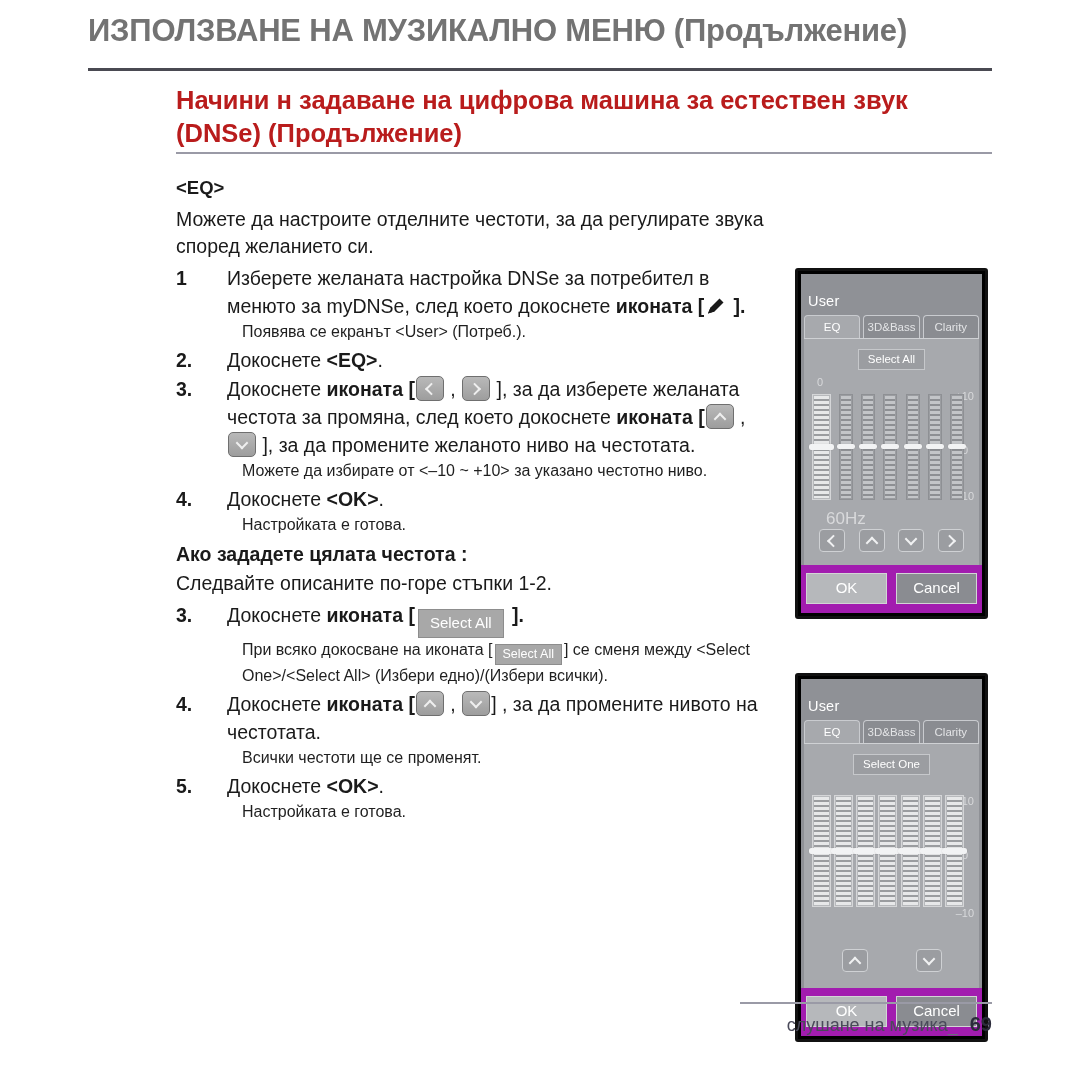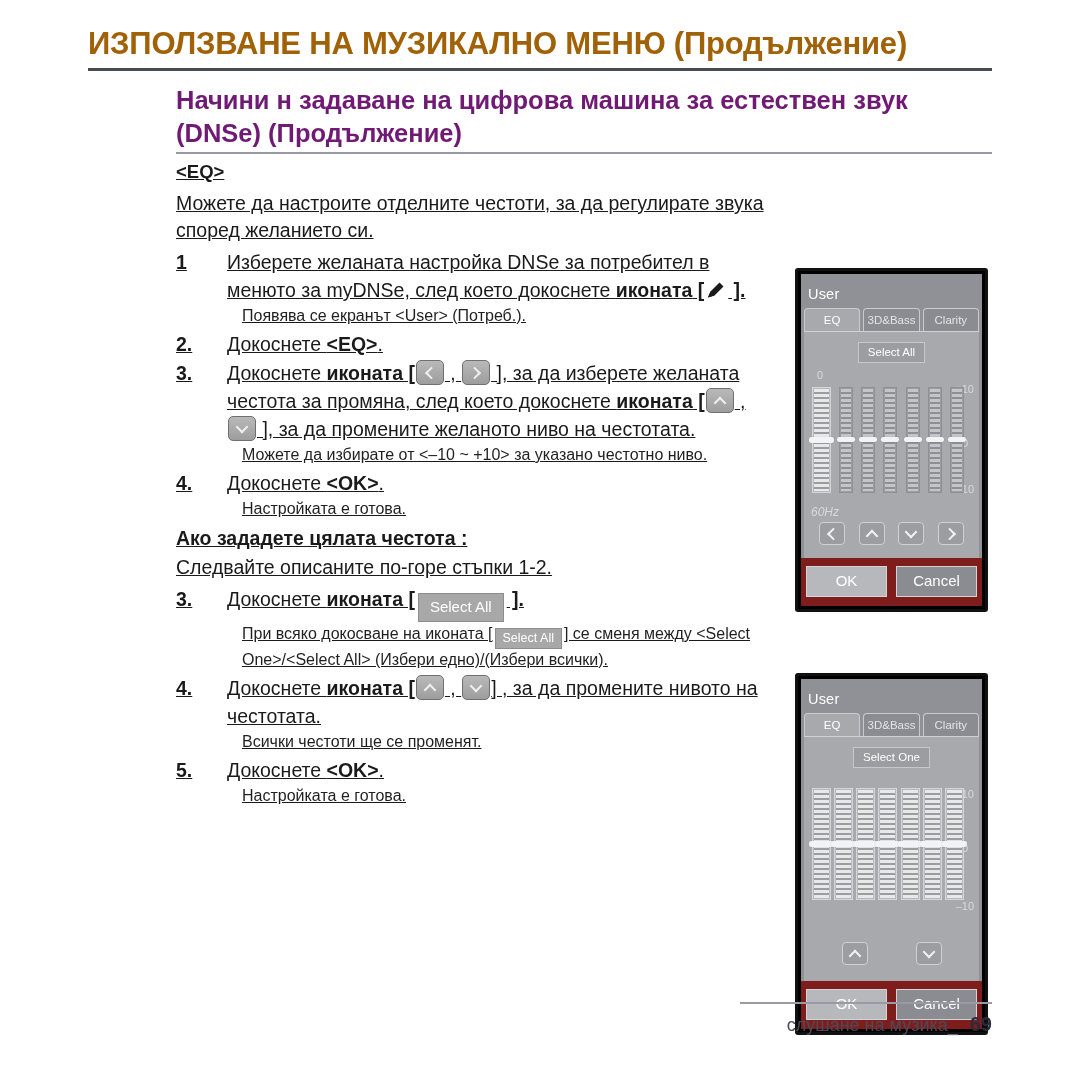--- a/index.html
+++ b/index.html
@@ -18,62 +18,61 @@
     position: relative;
     width: 1080px;
     height: 1080px;
     box-sizing: border-box;
   }
 
   
   .chapter-title {
     position: absolute;
     left: 88px;
-    top: 26px;
+    top: 13px;
     width: 904px;
     font-size: 31px;
     font-weight: bold;
     letter-spacing: -0.2px;
-    color: #a16207;
+    color: #737373;
     white-space: nowrap;
   }
   .rule-main {
     position: absolute;
     left: 88px;
     top: 68px;
     width: 904px;
     height: 3px;
     background: #4a4a52;
   }
   .section-title {
     position: absolute;
     left: 176px;
     top: 84px;
     width: 816px;
     font-size: 25.5px;
     font-weight: bold;
     line-height: 33px;
-    color: #701a75;
+    color: #b91c1c;
   }
   .rule-sub {
     position: absolute;
     left: 176px;
     top: 152px;
     width: 816px;
     height: 2px;
     background: #9a9aa6;
   }
 
   
   .body {
     position: absolute;
     left: 176px;
-    top: 160px;
+    top: 176px;
     width: 600px;
-    text-decoration: underline;
   }
   .eq-tag {
     font-size: 18.5px;
     font-weight: bold;
     margin: 0 0 6px 0;
     line-height: 24px;
   }
   .para {
     font-size: 19.5px;
     line-height: 27px;
@@ -184,21 +183,21 @@
   .dev-inner {
     background: #8f9196;
     position: relative;
     width: 100%;
     box-sizing: border-box;
   }
   .dev-title {
     color: #ffffff;
     font-size: 14.5px;
     line-height: 16px;
-    padding: 12px 0 6px 7px;
+    padding: 19px 0 6px 7px;
     letter-spacing: 0.2px;
   }
   .tabs {
     display: flex;
     gap: 3px;
     padding: 0 3px;
   }
   .tab {
     flex: 1 1 0;
     text-align: center;
@@ -243,21 +242,21 @@
     margin: 2px 4px 0 4px;
   }
   .eq-area.tall { height: 160px; }
   .lbl {
     position: absolute;
     font-size: 11px;
     color: #d8d9db;
     line-height: 12px;
   }
   .lbl-zero-top { left: 9px; top: 0px; }
-  .lbl-freq     { left: 3px; bottom: -1px; font-size: 12px; font-style: italic; }
+  .lbl-freq     { left: 18px; bottom: -1px; font-size: 17px; }
   .lbl-p10 { right: 1px; top: 14px; }
   .lbl-0   { right: 7px; top: 68px; }
   .lbl-m10 { right: 1px; bottom: 22px; }
 
   .sliders {
     position: absolute;
     left: 4px;
     top: 18px;
     width: 152px;
     height: 106px;
@@ -338,21 +337,21 @@
     border-color: #f0f1f2;
     left: 50%;
     top: 50%;
   }
   .navbtn.left::after  { border-width: 0 0 2px 2px; transform: translate(-35%,-50%) rotate(45deg); }
   .navbtn.right::after { border-width: 2px 2px 0 0; transform: translate(-65%,-50%) rotate(45deg); }
   .navbtn.up::after    { border-width: 2px 0 0 2px; transform: translate(-50%,-28%) rotate(45deg); }
   .navbtn.down::after  { border-width: 0 2px 2px 0; transform: translate(-50%,-72%) rotate(45deg); }
 
   .footbar {
-    background: #7f1d1d;
+    background: #a21caf;
     padding: 8px 5px 9px 5px;
     display: flex;
     gap: 9px;
   }
   .fbtn {
     flex: 1 1 0;
     text-align: center;
     color: #ffffff;
     font-size: 15px;
     line-height: 18px;

